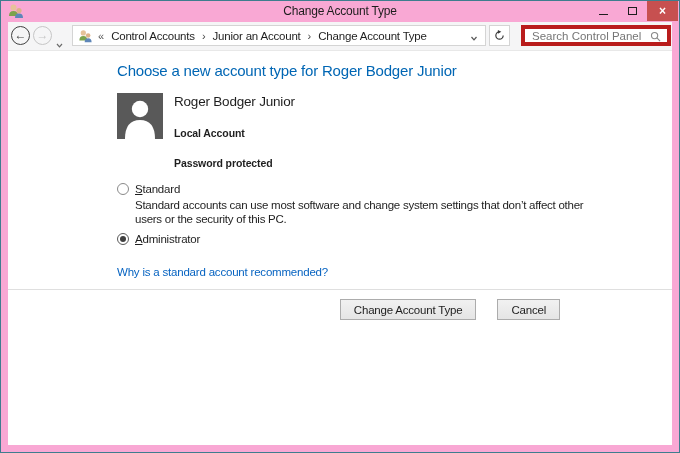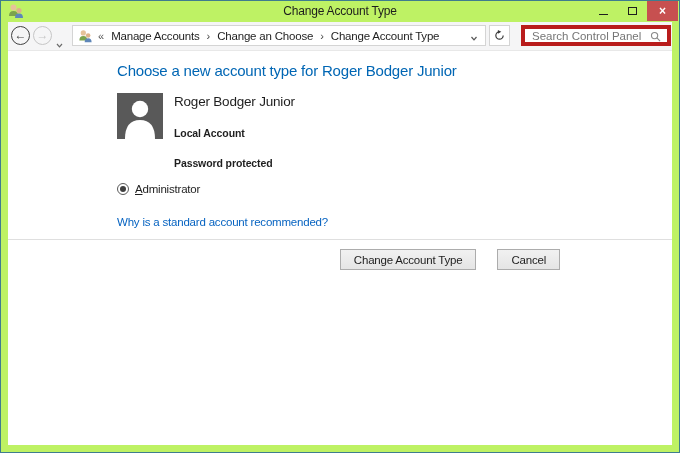--- a/index.html
+++ b/index.html
@@ -1,19 +1,19 @@
 <!DOCTYPE html>
 <html><head>
 <meta charset="utf-8">
 <style>
   * { margin:0; padding:0; box-sizing:border-box; }
   html,body { width:680px; height:453px; }
   body { font-family:"Liberation Sans","DejaVu Sans",sans-serif; }
 
-  .window { position:relative; width:680px; height:453px; background:#bef264;
+  .window { position:relative; width:680px; height:453px; background:#f9a8d4;
             box-shadow: inset 0 0 0 1px #3F7D8E; overflow:hidden; }
 
   
   .titlebar { position:absolute; top:0; left:0; right:0; height:22px; }
   .app-icon { position:absolute; left:8px; top:3px; width:16px; height:16px; }
   .win-title { position:absolute; left:0; right:0; top:0; height:22px; line-height:22px;
                text-align:center; font-size:12px; color:#1d1d1d; letter-spacing:-0.2px; }
   .win-controls { position:absolute; right:2px; top:1px; height:20px; display:flex; }
   .wc { width:29px; height:20px; display:flex; align-items:center; justify-content:center; cursor:default; }
   .glyph-min { width:9px; height:1px; background:#1e1e1e; margin-top:6px; }
@@ -132,23 +132,23 @@
       <div class="addressbar">
         <span style="display:flex;">
           <svg width="15" height="14" viewBox="0 0 16 16">
             <circle cx="5.5" cy="4.5" r="3" fill="#E6C299"></circle>
             <path d="M1 13 Q1 8 5.5 8 Q10 8 10 13 Z" fill="#7CA34C"></path>
             <circle cx="11" cy="7.5" r="2.6" fill="#DDB289"></circle>
             <path d="M7 15 Q7 10.6 11 10.6 Q15 10.6 15 15 Z" fill="#5E86B8"></path>
           </svg>
         </span>
         <span class="crumb-prefix">«</span>
-        <span class="crumb">Manage Accounts</span>
+        <span class="crumb">Control Accounts</span>
         <span class="crumb-sep">›</span>
-        <span class="crumb">Change an Choose</span>
+        <span class="crumb">Junior an Account</span>
         <span class="crumb-sep">›</span>
         <span class="crumb">Change Account Type</span>
         <span class="ab-chevron">
           <svg class="chev" width="8" height="5" viewBox="0 0 7 5">
             <polyline points="1,1 3.5,3.8 6,1" fill="none" stroke="#555" stroke-width="1.2"></polyline>
           </svg>
         </span>
       </div>
 
       <div class="refreshbtn">
@@ -181,20 +181,27 @@
           </svg>
         </span>
         <div class="account-meta">
           <div class="acct-name">Roger Bodger Junior</div>
           <div class="acct-sub">Local Account</div>
           <div class="acct-sub">Password protected</div>
         </div>
       </div>
 
       <div class="options">
+        <div class="option">
+          <div class="option-head">
+            <span class="radio"></span>
+            <span class="option-label">Standard</span>
+          </div>
+          <div class="option-desc">Standard accounts can use most software and change system settings that don’t affect other users or the security of this PC.</div>
+        </div>
 
         <div class="option">
           <div class="option-head">
             <span class="radio selected"></span>
             <span class="option-label">Administrator</span>
           </div>
         </div>
       </div>
 
       <a class="why-link">Why is a standard account recommended?</a>

